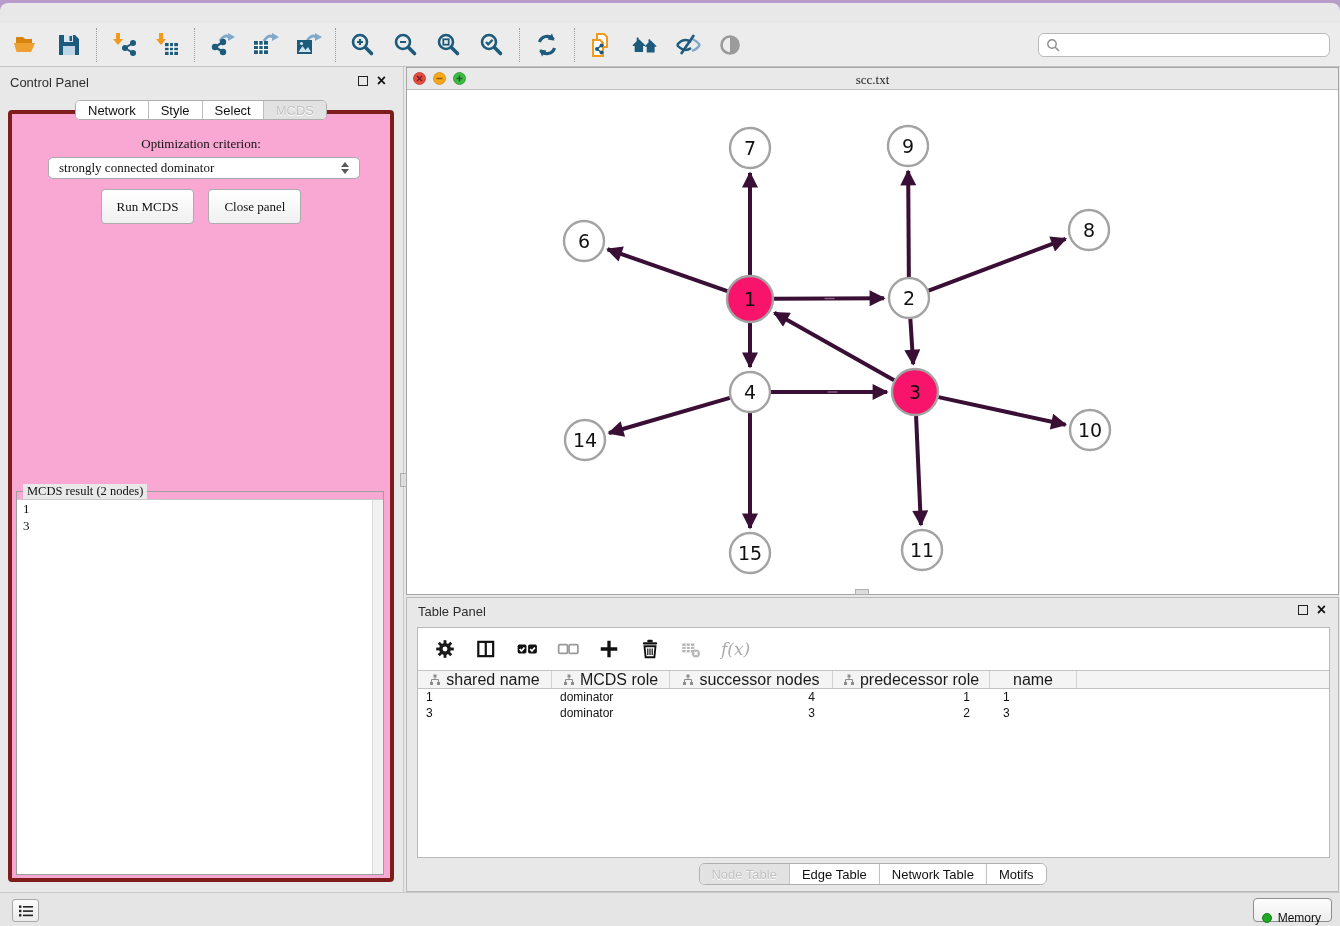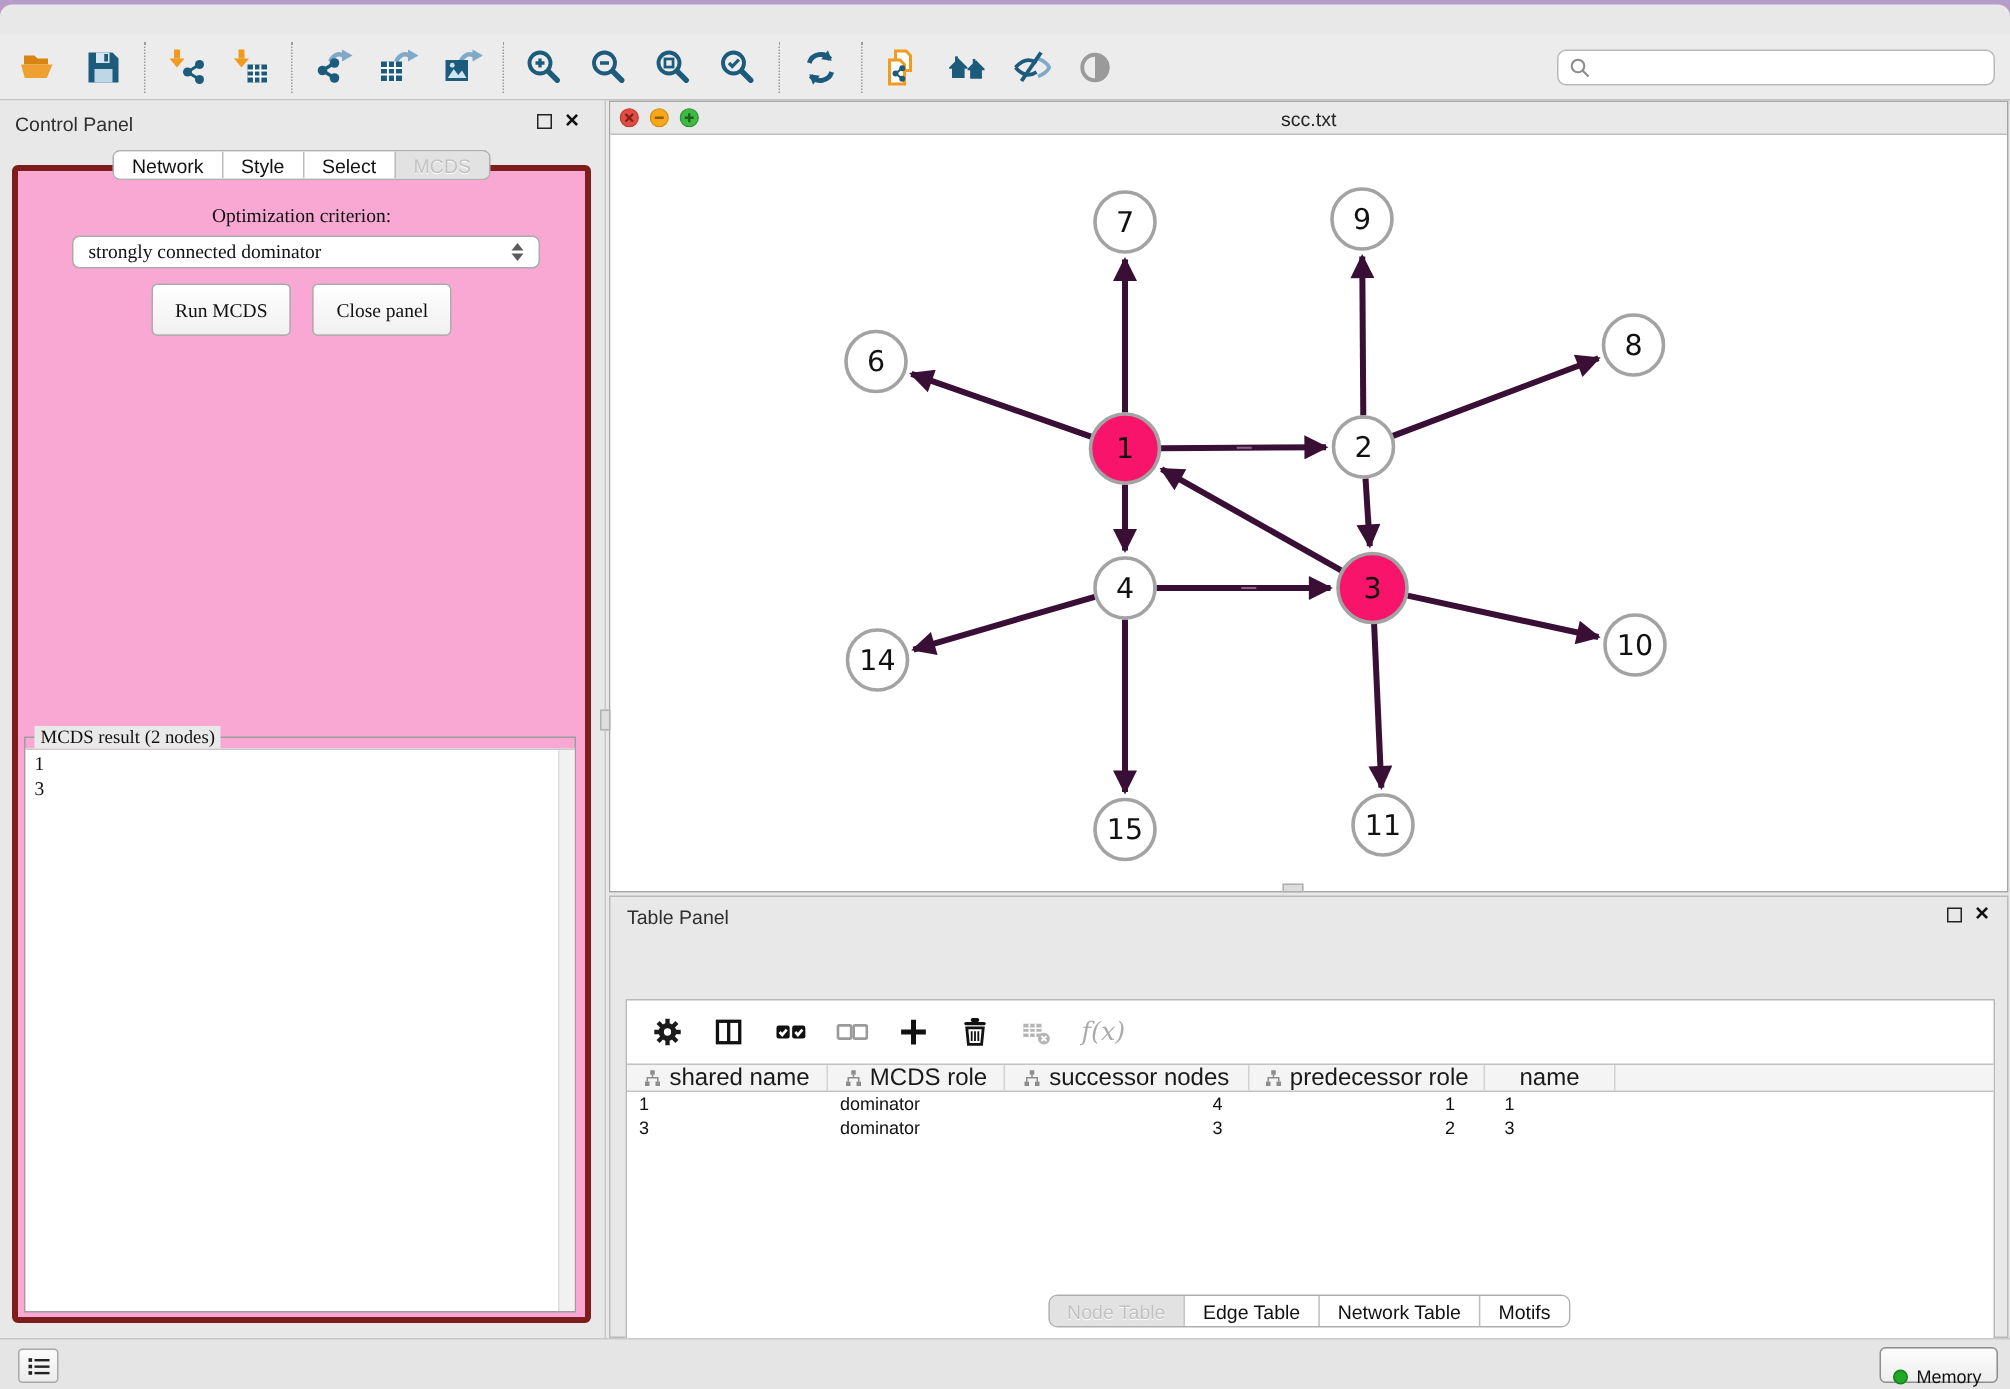--- a/index.html
+++ b/index.html
@@ -50,29 +50,29 @@
   .result-line { font-size:13px; color:#111; line-height:17px; padding-left:6px; }
   .result-scroll { position:absolute; top:0; right:0; width:11px; bottom:0; background:#F1F1F1; border-left:1px solid #DDD; }
 
   .v-divider { position:absolute; top:64px; bottom:34px; left:403px; width:1px; background:#C8C8C8; }
   .split-handle-v { position:absolute; left:400px; top:470px; width:7px; height:14px; background:#DDD; border:1px solid #AFAFAF; z-index:5; }
   .split-handle-h { position:absolute; left:855px; top:586px; width:14px; height:6px; background:#DDD; border:1px solid #AFAFAF; z-index:5; }
 
   
   .net-win { position:absolute; left:406px; top:64px; width:933px; height:528px; border:1px solid #A5A5A5; background:#fff; }
   .net-titlebar { position:absolute; top:0; left:0; right:0; height:22px; background:#E9E9E9; border-bottom:1px solid #BFBFBF; }
-  .net-title { position:absolute; top:4px; left:0; right:0; text-align:center; font-size:13px; color:#222; }
+  .net-title { position:absolute; top:4px; left:0; right:0; text-align:center; font-size:13px; color:#222;font-family:Liberation Serif, serif; }
   .net-lights { position:absolute; left:6px; top:4px; display:flex; gap:7px; }
   .net-canvas { position:absolute; top:22px; left:0; right:0; bottom:0; background:#fff; overflow:hidden; }
 
   
   .table-panel { position:absolute; left:406px; top:594px; width:933px; bottom:34px; background:#E8E8E8; border:1px solid #B9B9B9; }
   .tp-head { position:absolute; top:6px; left:11px; }
   .tp-ctrl { position:absolute; top:7px; right:12px; }
-  .tp-box { position:absolute; top:29px; left:10px; right:8px; height:231px; background:#fff; border:1px solid #B9B9B9;margin-top:39px; }
+  .tp-box { position:absolute; top:29px; left:10px; right:8px; height:231px; background:#fff; border:1px solid #B9B9B9; }
   .tp-toolbar { display:flex; align-items:center; gap:19px; padding:10px 0 10px 16px; }
   .tp-toolbar .icon-btn { width:22px; height:22px; }
   .fx-label { font-size:17px; font-family:"DejaVu Serif",serif; font-style:italic; color:#ABABAB; }
   .grid-header { display:flex; border-top:1px solid #C3C3C3; border-bottom:1px solid #C3C3C3; background:#F4F4F4; height:19px; }
   .gh-cell { display:flex; align-items:center; justify-content:center; gap:5px; font-size:16px; color:#1A1A1A; border-right:1px solid #D2D2D2; }
   .grid-row { display:flex; height:16px; align-items:center; }
   .gr-cell { font-size:12px; color:#111; }
   .seg-tabs-bottom { position:absolute; bottom:6px; left:50%; transform:translateX(-50%); display:flex; border:1px solid #AFAFAF; border-radius:6px; overflow:hidden; background:#fff; height:22px; }
   .seg-tabs-bottom .seg-tab { padding-top:3px; }
 

